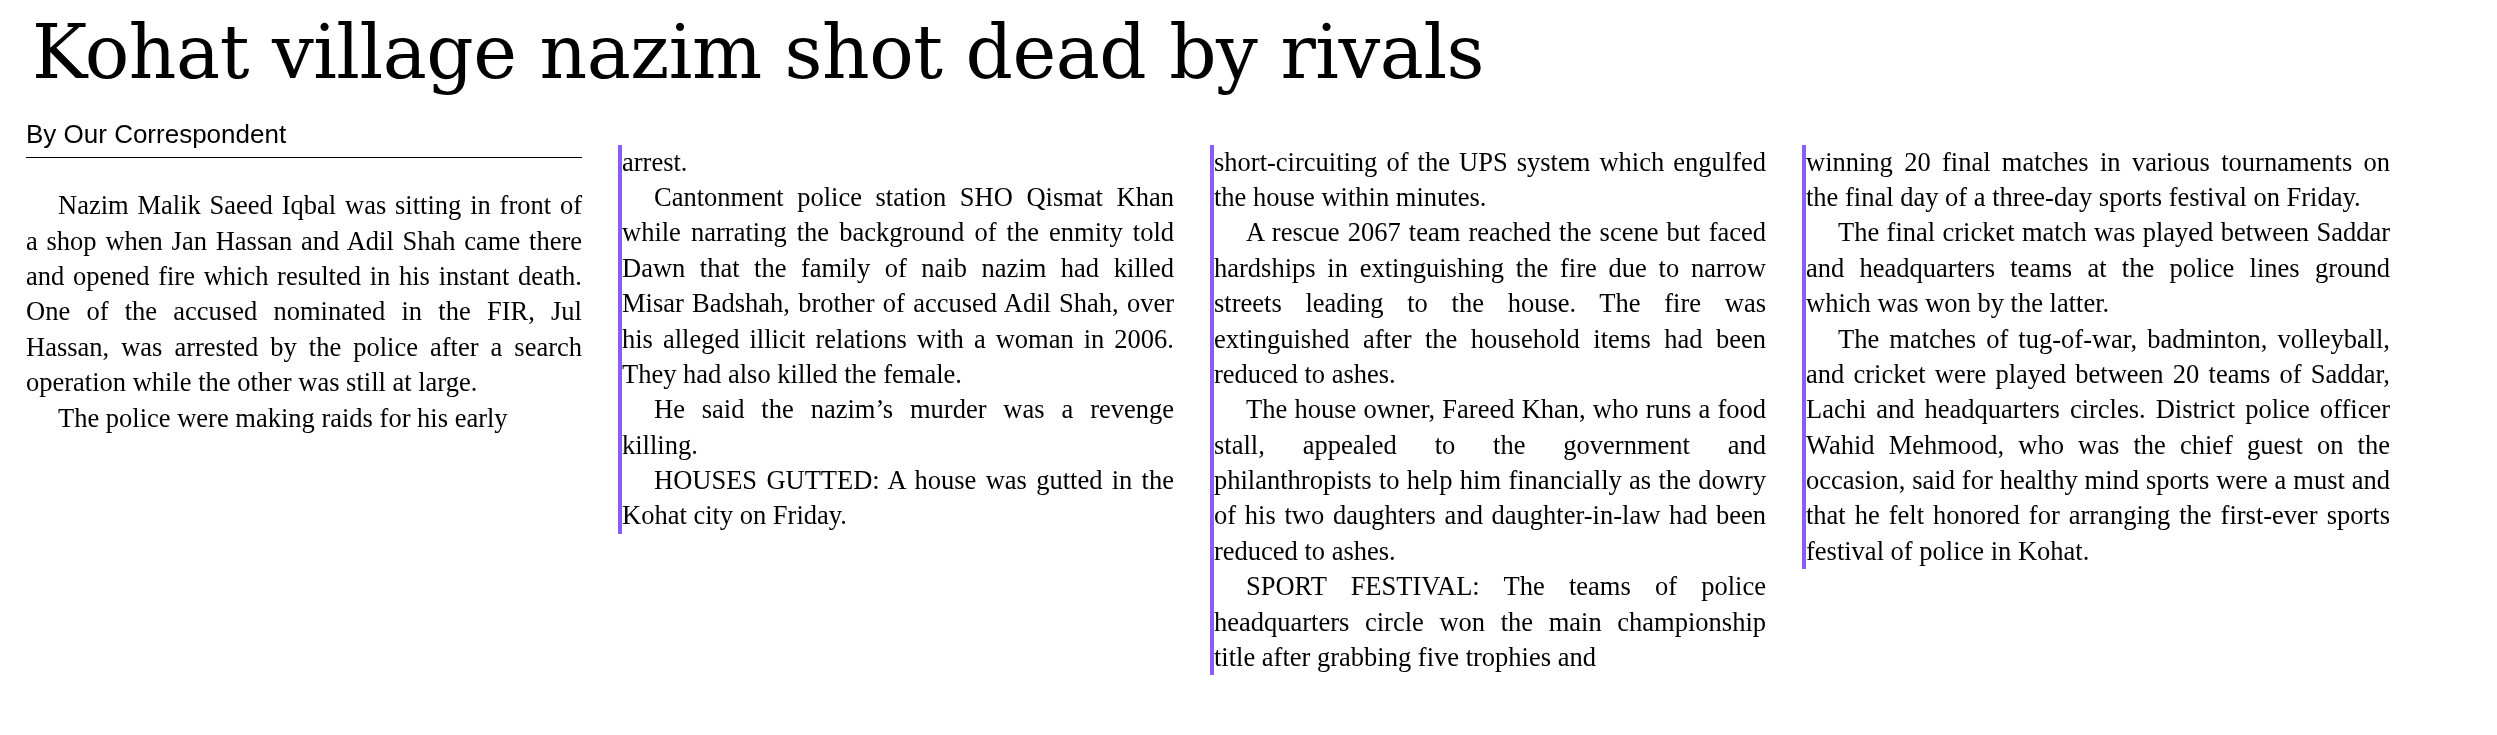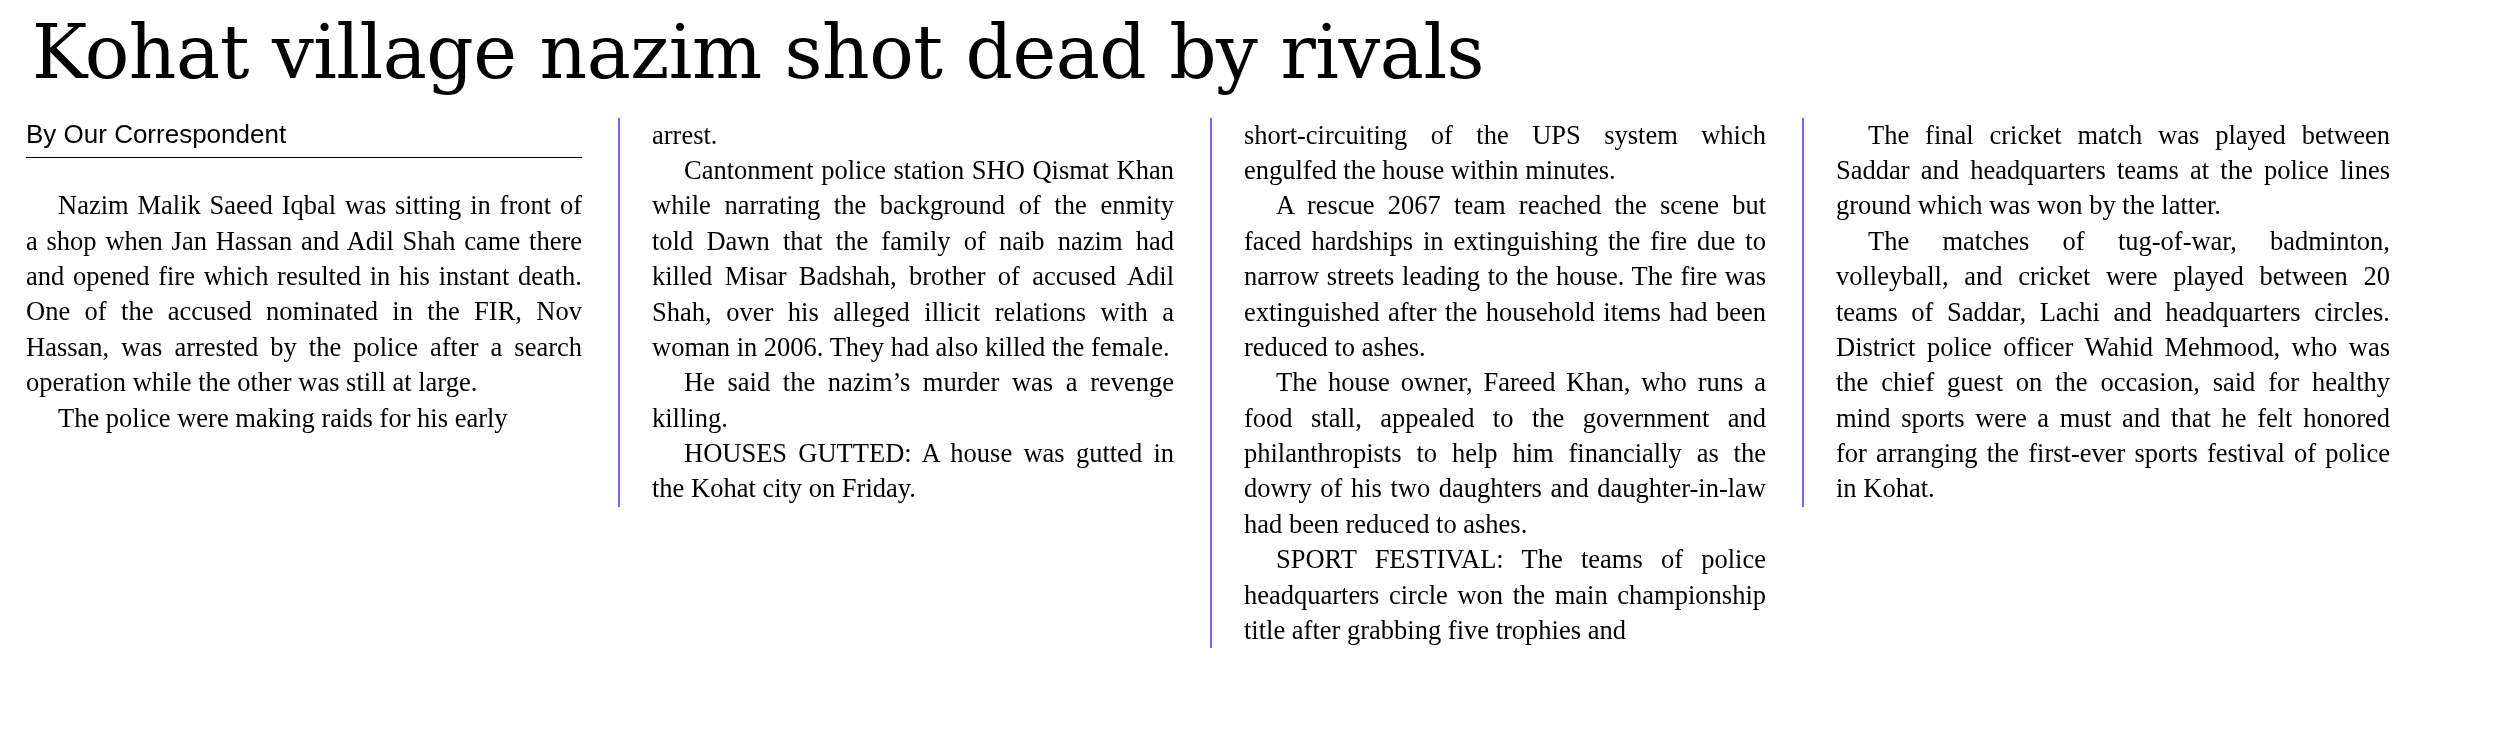--- a/index.html
+++ b/index.html
@@ -35,22 +35,22 @@
     flex-direction: row;
     align-items: flex-start;
     gap: 4px;
   }
   .col {
     width: 588px;
     box-sizing: border-box;
     position: relative;
   }
   .col + .col {
-    border-left: 2px solid #8b5cf6;
-    padding-left: 32px;
+    border-left: 4px solid #8b5cf6;
+    margin-top: 27px;
   }
   .col:not(:last-child) {
     padding-right: 32px;
   }
   .byline {
     font-family: "Liberation Sans", sans-serif;
     font-size: 26px;
     line-height: 1.1;
     padding-bottom: 9px;
     border-bottom: 1.5px solid #000;
@@ -80,21 +80,21 @@
 
 <div class="page">
 
   <h1 class="headline">Kohat village nazim shot dead by rivals</h1>
 
   <div class="columns">
 
     <div class="col">
       <div class="byline">By Our Correspondent</div>
       <div class="col-body">
-        <p class="indent">Nazim Malik Saeed Iqbal was sitting in front of a shop when Jan Hassan and Adil Shah came there and opened fire which resulted in his instant death. One of the accused nominated in the FIR, Nov Hassan, was arrested by the police after a search operation while the other was still at large.</p>
+        <p class="indent">Nazim Malik Saeed Iqbal was sitting in front of a shop when Jan Hassan and Adil Shah came there and opened fire which resulted in his instant death. One of the accused nominated in the FIR, Jul Hassan, was arrested by the police after a search operation while the other was still at large.</p>
         <p class="indent">The police were making raids for his early</p>
       </div>
     </div>
 
     <div class="col">
       <div class="col-body">
         <p class="noindent">arrest.</p>
         <p class="indent">Cantonment police station SHO Qismat Khan while narrating the background of the enmity told Dawn that the family of naib nazim had killed Misar Badshah, brother of accused Adil Shah, over his alleged illicit relations with a woman in 2006. They had also killed the female.</p>
         <p class="indent">He said the nazim’s murder was a revenge killing.</p>
         <p class="indent">HOUSES GUTTED: A house was gutted in the Kohat city on Friday.</p>
@@ -105,19 +105,20 @@
       <div class="col-body">
         <p class="noindent">short-circuiting of the UPS system which engulfed the house within minutes.</p>
         <p class="indent">A rescue 2067 team reached the scene but faced hardships in extinguishing the fire due to narrow streets leading to the house. The fire was extinguished after the household items had been reduced to ashes.</p>
         <p class="indent">The house owner, Fareed Khan, who runs a food stall, appealed to the government and philanthropists to help him financially as the dowry of his two daughters and daughter-in-law had been reduced to ashes.</p>
         <p class="indent">SPORT FESTIVAL: The teams of police headquarters circle won the main champi­onship title after grabbing five trophies and</p>
       </div>
     </div>
 
     <div class="col">
       <div class="col-body">
+        <p class="noindent">winning 20 final matches in various tourna­ments on the final day of a three-day sports festival on Friday.</p>
         <p class="indent">The final cricket match was played between Saddar and headquarters teams at the police lines ground which was won by the latter.</p>
         <p class="indent">The matches of tug-of-war, badminton, volleyball, and cricket were played between 20 teams of Saddar, Lachi and headquarters circles. District police officer Wahid Mehmood, who was the chief guest on the occasion, said for healthy mind sports were a must and that he felt honored for arrang­ing the first-ever sports festival of police in Kohat.</p>
       </div>
     </div>
 
   </div>
 </div>
 
 </body></html>

